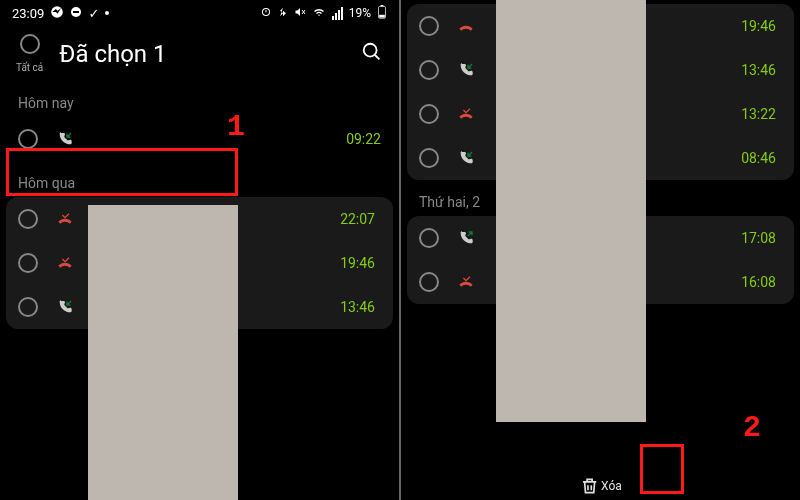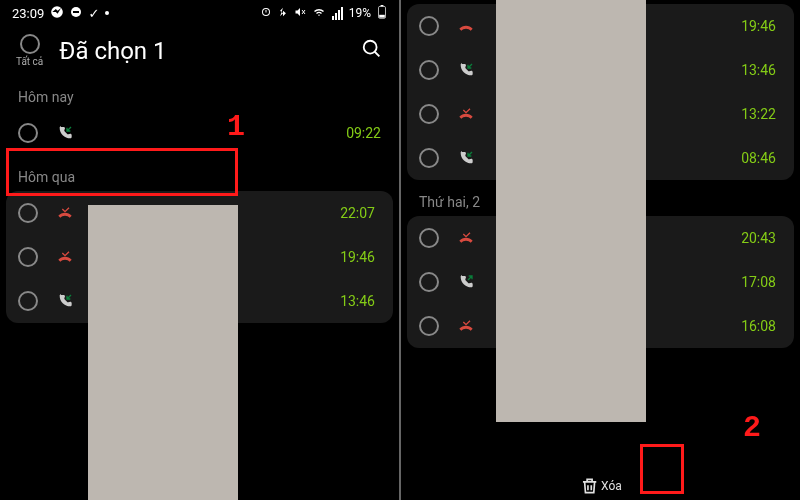--- a/index.html
+++ b/index.html
@@ -35,21 +35,21 @@
   .sig { display:inline-flex; gap:1px; align-items:flex-end; }
   .sig span { width:2px; background:#fff; display:inline-block; }
 
   
   .sel-header {
     display: flex;
     align-items: center;
     padding: 8px 16px;
     gap: 16px;
   }
-  .sel-all-wrap { display: flex; flex-direction: column; align-items: center; gap: 2px; }
+  .sel-all-wrap { display: flex; flex-direction: column; align-items: center; gap: 8px; }
   .circle-empty {
     width: 20px; height: 20px; border: 2px solid #888; border-radius: 50%;
   }
   .sel-all-label { color: #aaa; font-size: 10px; }
   .sel-title { color: #fff; font-size: 24px; font-weight: 400; flex: 1; }
   .search-ico svg { width: 22px; height: 22px; fill: none; stroke: #fff; stroke-width: 2; }
 
   .section-label { color: #888; font-size: 14px; padding: 14px 18px 6px; }
 
   .row {
@@ -315,31 +315,20 @@
     </div>
   </div>
 
   <div class="section-label">Thứ hai, 2</div>
 
   <div class="group">
     <div class="row">
       <div class="check-circle"></div>
       <div class="call-ico">
         <svg viewBox="0 0 24 24">
-            <path class="ic-miss" d="M2 16c5-6 15-6 20 0l-3 3c-3-4-11-4-14 0z"></path>
-            <path d="M18 4l-6 6-4-4" fill="none" stroke="#d84a3f" stroke-width="2"></path>
-          </svg>
-      </div>
-      <div class="name"></div>
-      <div class="time">20:43</div>
-    </div>
-    <div class="row">
-      <div class="check-circle"></div>
-      <div class="call-ico">
-        <svg viewBox="0 0 24 24">
             <path class="ic-out" d="M6 2c-1 0-2 1-2 2 0 9 7 16 16 16 1 0 2-1 2-2v-3c0-1-1-2-2-2l-3 1c-1 0-1 0-2-1l-3-3c-1-1-1-1-1-2l1-3c0-1-1-2-2-2H6z"></path>
             <path d="M15 9l6-6m-5 0h5v5" fill="none" stroke="#0a7d3a" stroke-width="2"></path>
           </svg>
       </div>
       <div class="name"></div>
       <div class="time">17:08</div>
     </div>
     <div class="row">
       <div class="check-circle"></div>
       <div class="call-ico">

